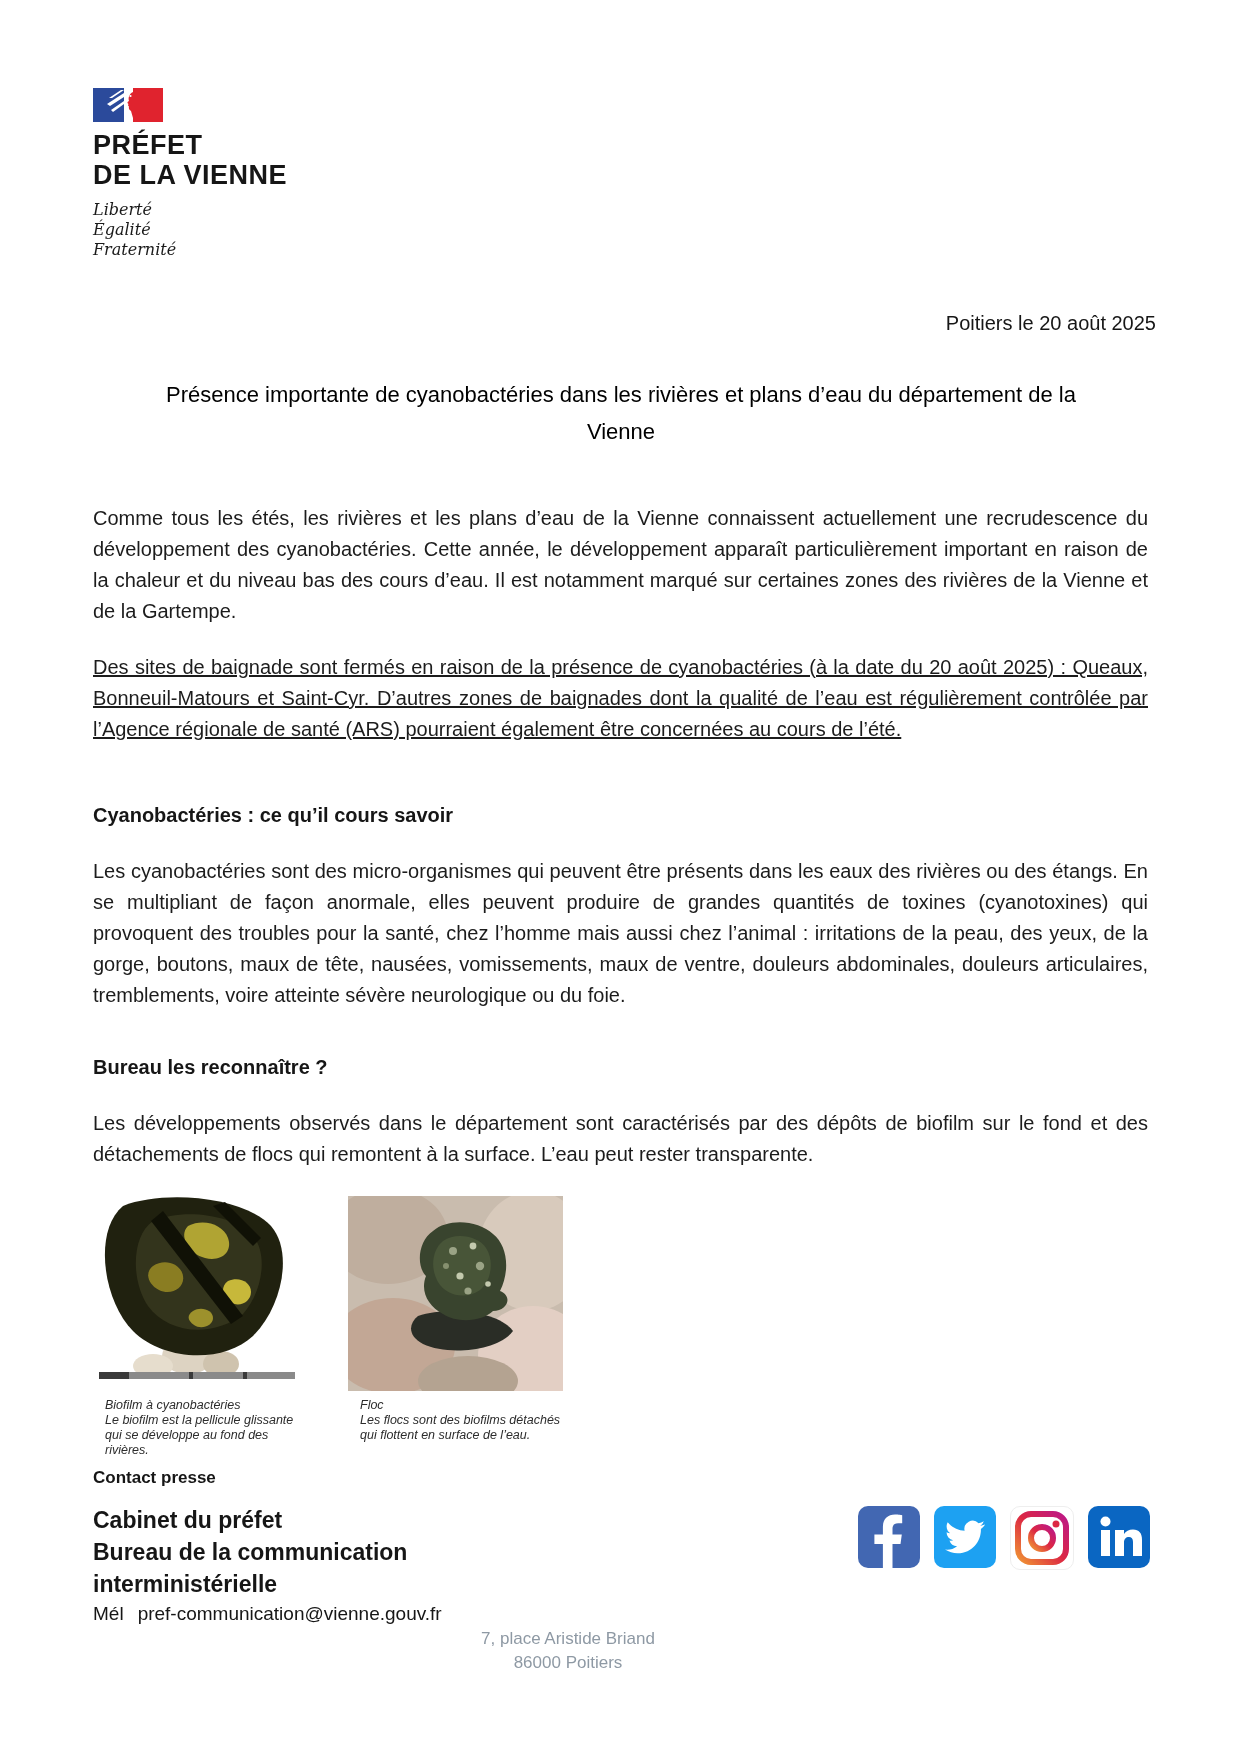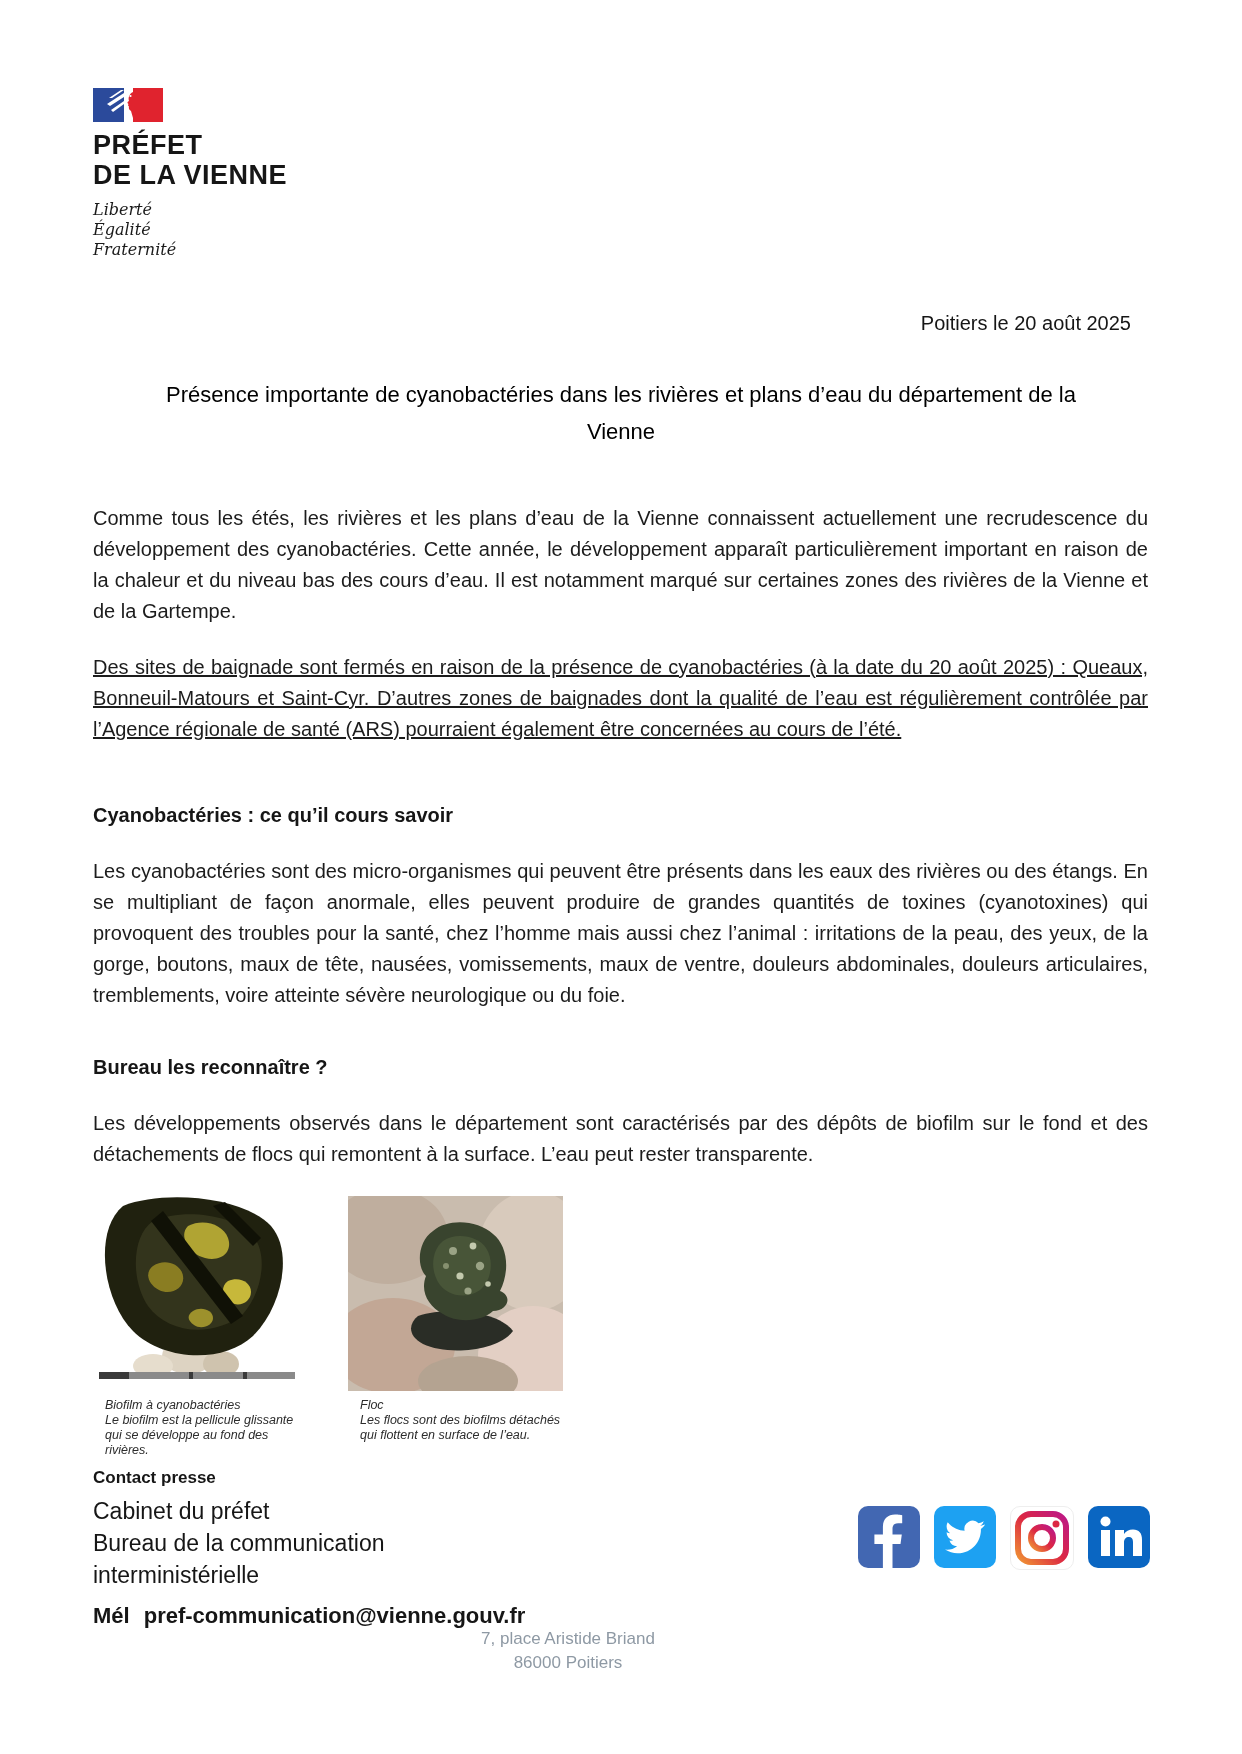--- a/index.html
+++ b/index.html
@@ -8,21 +8,21 @@
     font-family:"Liberation Sans", sans-serif;color:#1a1a1a;overflow:hidden;
   }
   
   .logo{position:absolute;left:93px;top:88px;}
   .flag{display:block;}
   .org{font-weight:800;font-size:27px;line-height:30px;letter-spacing:.5px;color:#161616;margin-top:8px;}
   .motto{font-family:"DejaVu Serif", serif;font-style:italic;font-size:16px;line-height:20px;color:#1a1a1a;margin-top:10px;}
   
   .doc-type{position:absolute;left:0;top:274px;width:1242px;text-align:center;
     font-size:29px;letter-spacing:.5px;color:#161616;}
-  .dateline{position:absolute;left:76px;top:312px;width:1055px;text-align:right;font-size:20px;color:#161616;}
+  .dateline{position:absolute;left:101px;top:312px;width:1055px;text-align:right;font-size:20px;color:#161616;}
   .main-title{position:absolute;left:161px;top:376px;width:920px;text-align:center;
     font-size:22px;font-weight:400;line-height:37px;color:#000000;}
   
   .para{position:absolute;left:93px;width:1055px;font-size:20px;line-height:31px;
     text-align:justify;color:#1c1c1c;}
   .p1{top:483px;}
   .p2{top:632px;text-decoration:underline;}
   .s1-body{top:836px;}
   .s2-body{top:1088px;}
   .sec-heading{position:absolute;left:93px;width:1055px;font-size:20px;font-weight:700;color:#161616;}
@@ -32,22 +32,22 @@
   .figure{position:absolute;top:1196px;}
   .fig1{left:93px;width:213px;}
   .fig2{left:348px;width:215px;}
   .figure svg{display:block;}
   .caption{font-family:"Liberation Sans", sans-serif;font-style:italic;font-size:12.5px;
     line-height:15px;color:#2c2c2c;margin-top:7px;padding-left:12px;}
   .caption .cap-title{display:block;}
   
   .contact{position:absolute;left:93px;top:1468px;}
   .contact-label{font-size:17px;font-weight:700;color:#161616;}
-  .contact-main{font-size:23px;font-weight:400;line-height:32px;color:#161616;margin-top:7px;}
-  .email-row{position:absolute;left:93px;top:1603px;font-size:22px;color:#161616;font-weight:bold;}
+  .contact-main{font-size:23px;font-weight:700;line-height:32px;color:#161616;margin-top:16px;}
+  .email-row{position:absolute;left:93px;top:1603px;font-size:19px;color:#161616;}
   .email-row .mail-label{margin-right:14px;}
   
   .social{position:absolute;left:858px;top:1506px;display:flex;gap:14px;}
   .social .icon{width:62px;height:62px;border-radius:10px;display:flex;align-items:center;justify-content:center;cursor:pointer;}
   .fb{background:#4267B2;}
   .tw{background:#1DA1F2;}
   .ig{background:#ffffff;border:1px solid #eee;border-radius:12px;}
   .li{background:#0A66C2;}
   
   .footer-address{position:absolute;left:368px;top:1627px;width:400px;text-align:center;

